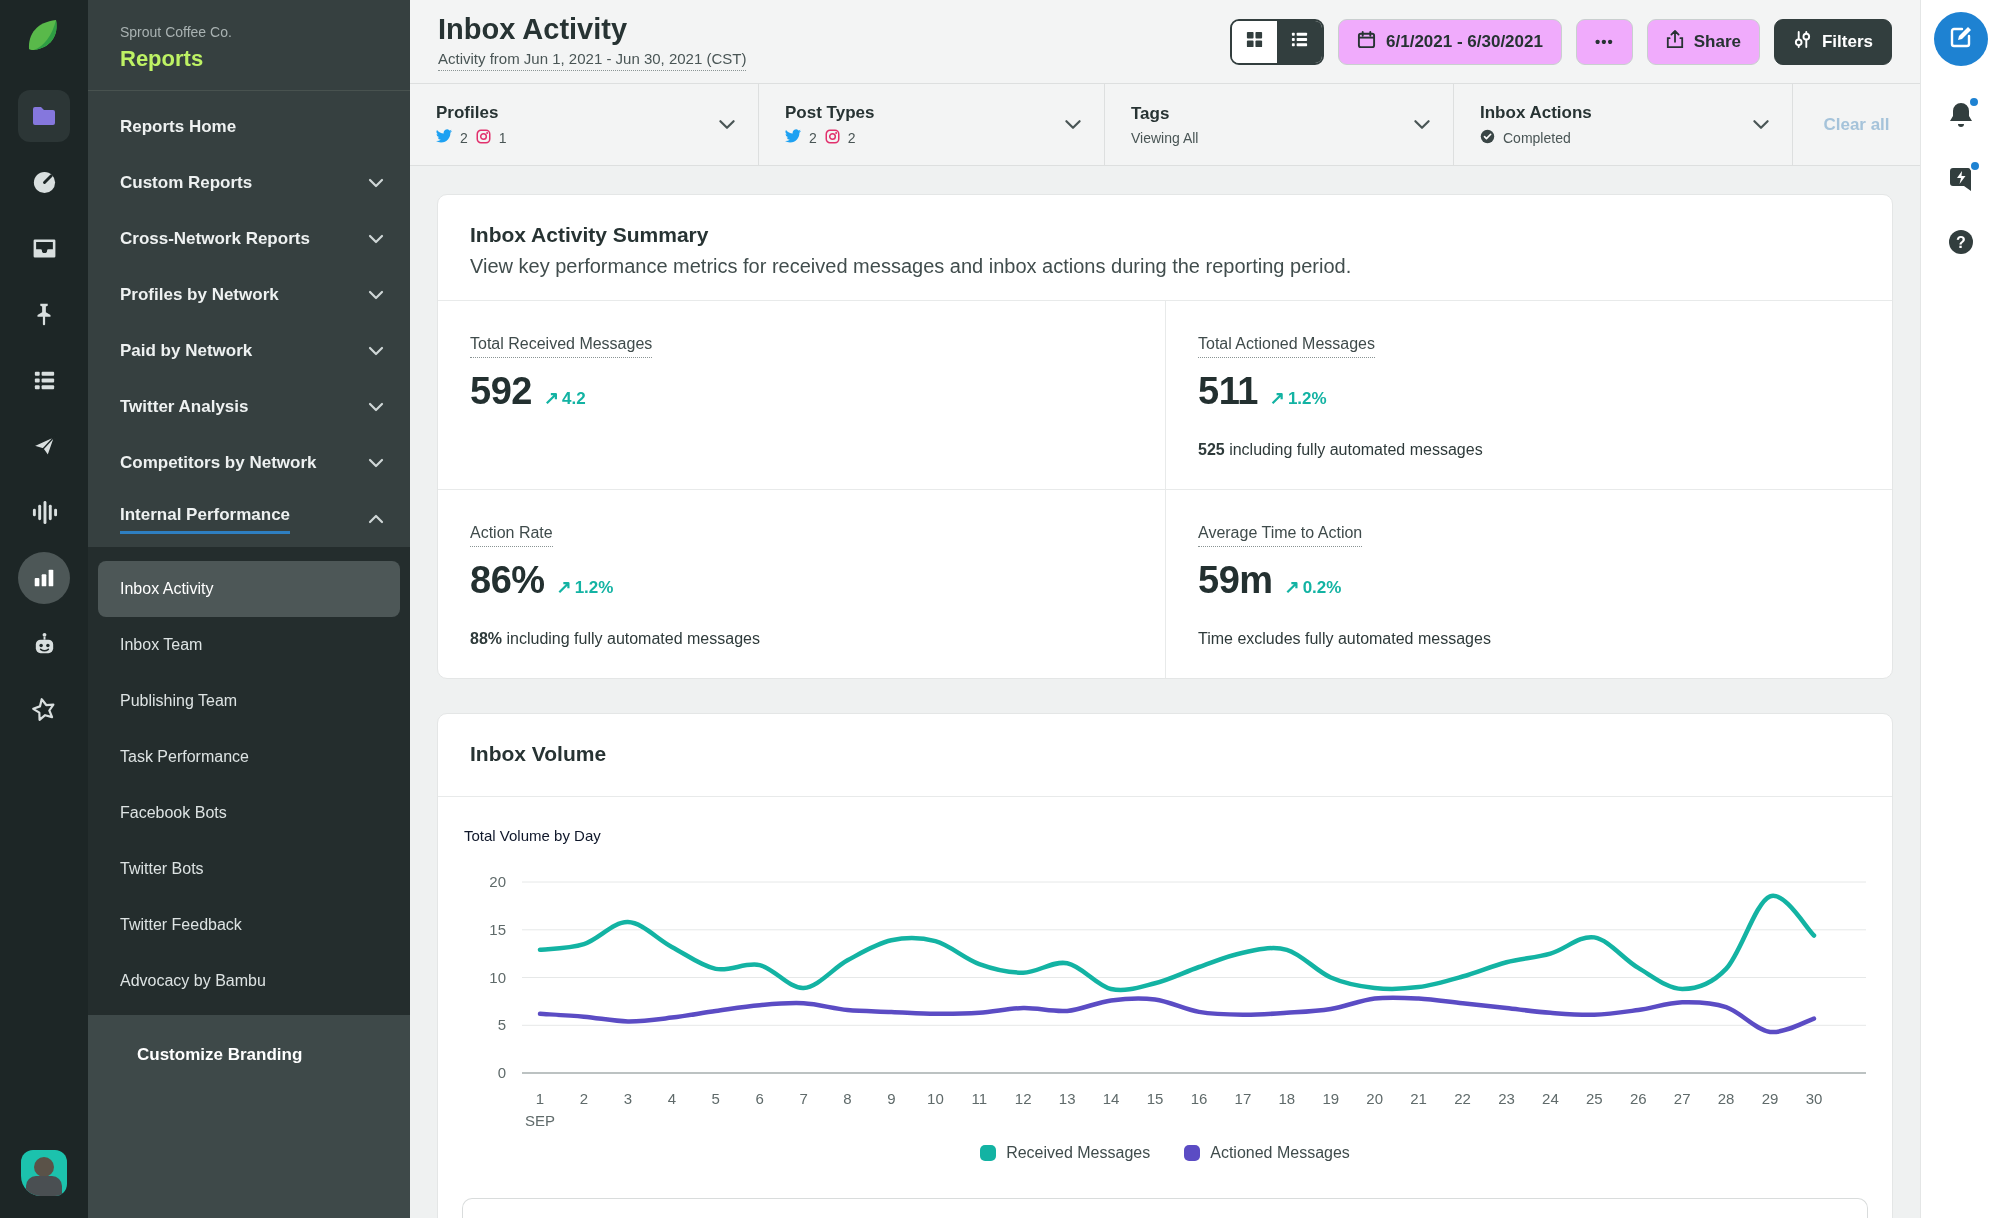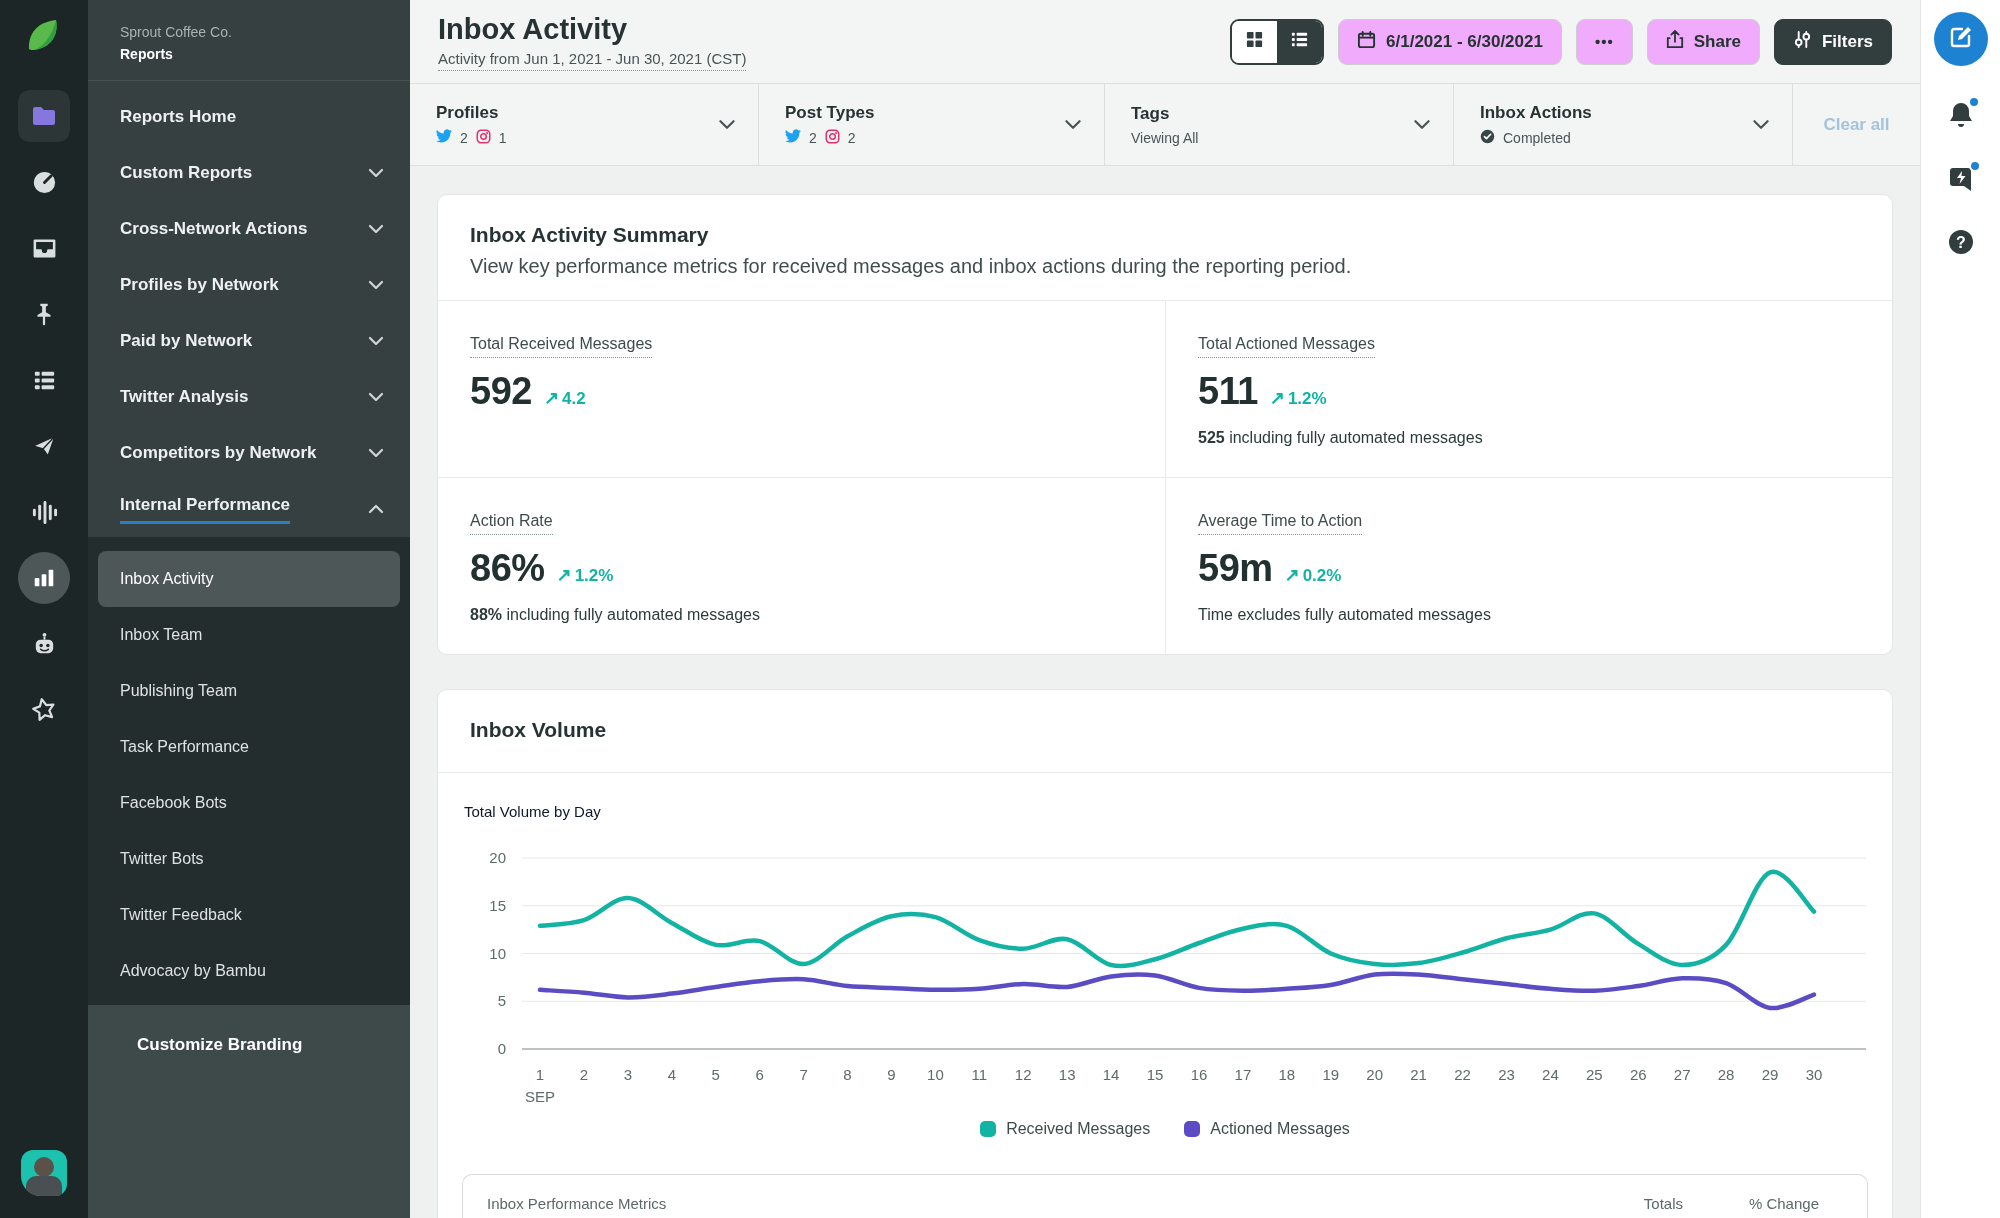--- a/index.html
+++ b/index.html
@@ -17,21 +17,21 @@
   .rail-spacer { flex:1; }
   .avatar { width:46px; height:46px; border-radius:12px 12px 12px 20px; background:#1cc2ad;
     margin-bottom:22px; overflow:hidden; position:relative; }
   .avatar .head { position:absolute; left:13px; top:7px; width:20px; height:20px; border-radius:50%; background:#5a5248; }
   .avatar .body { position:absolute; left:5px; top:26px; width:36px; height:24px; border-radius:10px 10px 0 0; background:#4a4f52; }
 
   
   .nav { width:322px; background:#364040; display:flex; flex-direction:column; flex-shrink:0; }
   .nav-head { padding:24px 32px 18px; border-bottom:1px solid #48524f; }
   .nav-account { font-size:14px; color:#a9b2b2; margin-bottom:6px; }
-  .nav-title { font-size:14px; font-weight:bold; color:#ffffff; }
+  .nav-title { font-size:22px; font-weight:bold; color:#bef264; }
   .nav-list { padding-top:8px; }
   .nav-item { height:56px; display:flex; align-items:center; justify-content:space-between;
     padding:0 26px 0 32px; color:#eef1f1; font-size:17px; font-weight:bold; cursor:pointer; }
   .nav-item .chev { color:#cfd6d6; display:flex; }
   .nav-item.active .nav-label { border-bottom:3px solid #2e7fc1; padding-bottom:6px; }
   .subnav { background:#242d2d; padding:14px 0 6px; }
   .sub-item { height:56px; display:flex; align-items:center; padding:0 22px; margin:0 10px;
     color:#dde3e3; font-size:16px; border-radius:8px; cursor:pointer; }
   .sub-item.active { background:#4d5757; color:#fff; }
   .nav-foot { flex:1; background:#3e4949; padding:30px 49px; color:#fff; font-size:17px; font-weight:bold; }
@@ -75,21 +75,21 @@
   .sum-grid { display:grid; grid-template-columns:1fr 1fr; }
   .sum-cell { padding:34px 32px 30px; min-height:152px; }
   .sum-cell.bl { border-left:1px solid #e8eaea; }
   .sum-cell.bt { border-top:1px solid #e8eaea; }
   .metric-label { font-size:16px; color:#3f4b4b; display:inline-block;
     border-bottom:1px dotted #8a9494; padding-bottom:4px; margin-bottom:12px; }
   .metric-row { display:flex; align-items:baseline; gap:12px; }
   .metric-value { font-size:38px; font-weight:bold; color:#233030; letter-spacing:-0.5px; }
   .delta { color:#13b3a3; font-size:17px; font-weight:bold; }
   .delta .arrow { font-size:18px; margin-right:3px; }
-  .metric-note { margin-top:16px; font-size:16px; color:#2e3a3a; }
+  .metric-note { margin-top:28px; font-size:16px; color:#2e3a3a; }
   .metric-note b { font-weight:bold; }
 
   .chart-wrap { padding:30px 24px 6px; }
   .chart-label { font-size:15px; color:#0f172a; margin-bottom:24px; padding-left:2px; }
   .legend { display:flex; justify-content:center; gap:34px; padding:10px 0 26px; }
   .legend-item { display:flex; align-items:center; gap:10px; font-size:16px; color:#3f4b4b; cursor:pointer; }
   .swatch { width:16px; height:16px; border-radius:5px; display:inline-block; }
   .ax { font-size:15px; fill:#5f6a6a; }
 
   .perf-table { margin:4px 24px 24px; border:1px solid #d9dcdc; border-radius:10px 10px 0 0;
@@ -208,21 +208,21 @@
       </div>
       <div class="nav-item">
         <span class="nav-label">Custom Reports</span>
         <span class="chev">
             <svg width="16" height="10" viewBox="0 0 16 10">
               <path d="M2 2 L8 8 L14 2" stroke="currentColor" stroke-width="2.2" fill="none" stroke-linecap="round" stroke-linejoin="round"></path>
             </svg>
           </span>
       </div>
       <div class="nav-item">
-        <span class="nav-label">Cross-Network Actions</span>
+        <span class="nav-label">Cross-Network Reports</span>
         <span class="chev">
             <svg width="16" height="10" viewBox="0 0 16 10">
               <path d="M2 2 L8 8 L14 2" stroke="currentColor" stroke-width="2.2" fill="none" stroke-linecap="round" stroke-linejoin="round"></path>
             </svg>
           </span>
       </div>
       <div class="nav-item">
         <span class="nav-label">Profiles by Network</span>
         <span class="chev">
             <svg width="16" height="10" viewBox="0 0 16 10">

